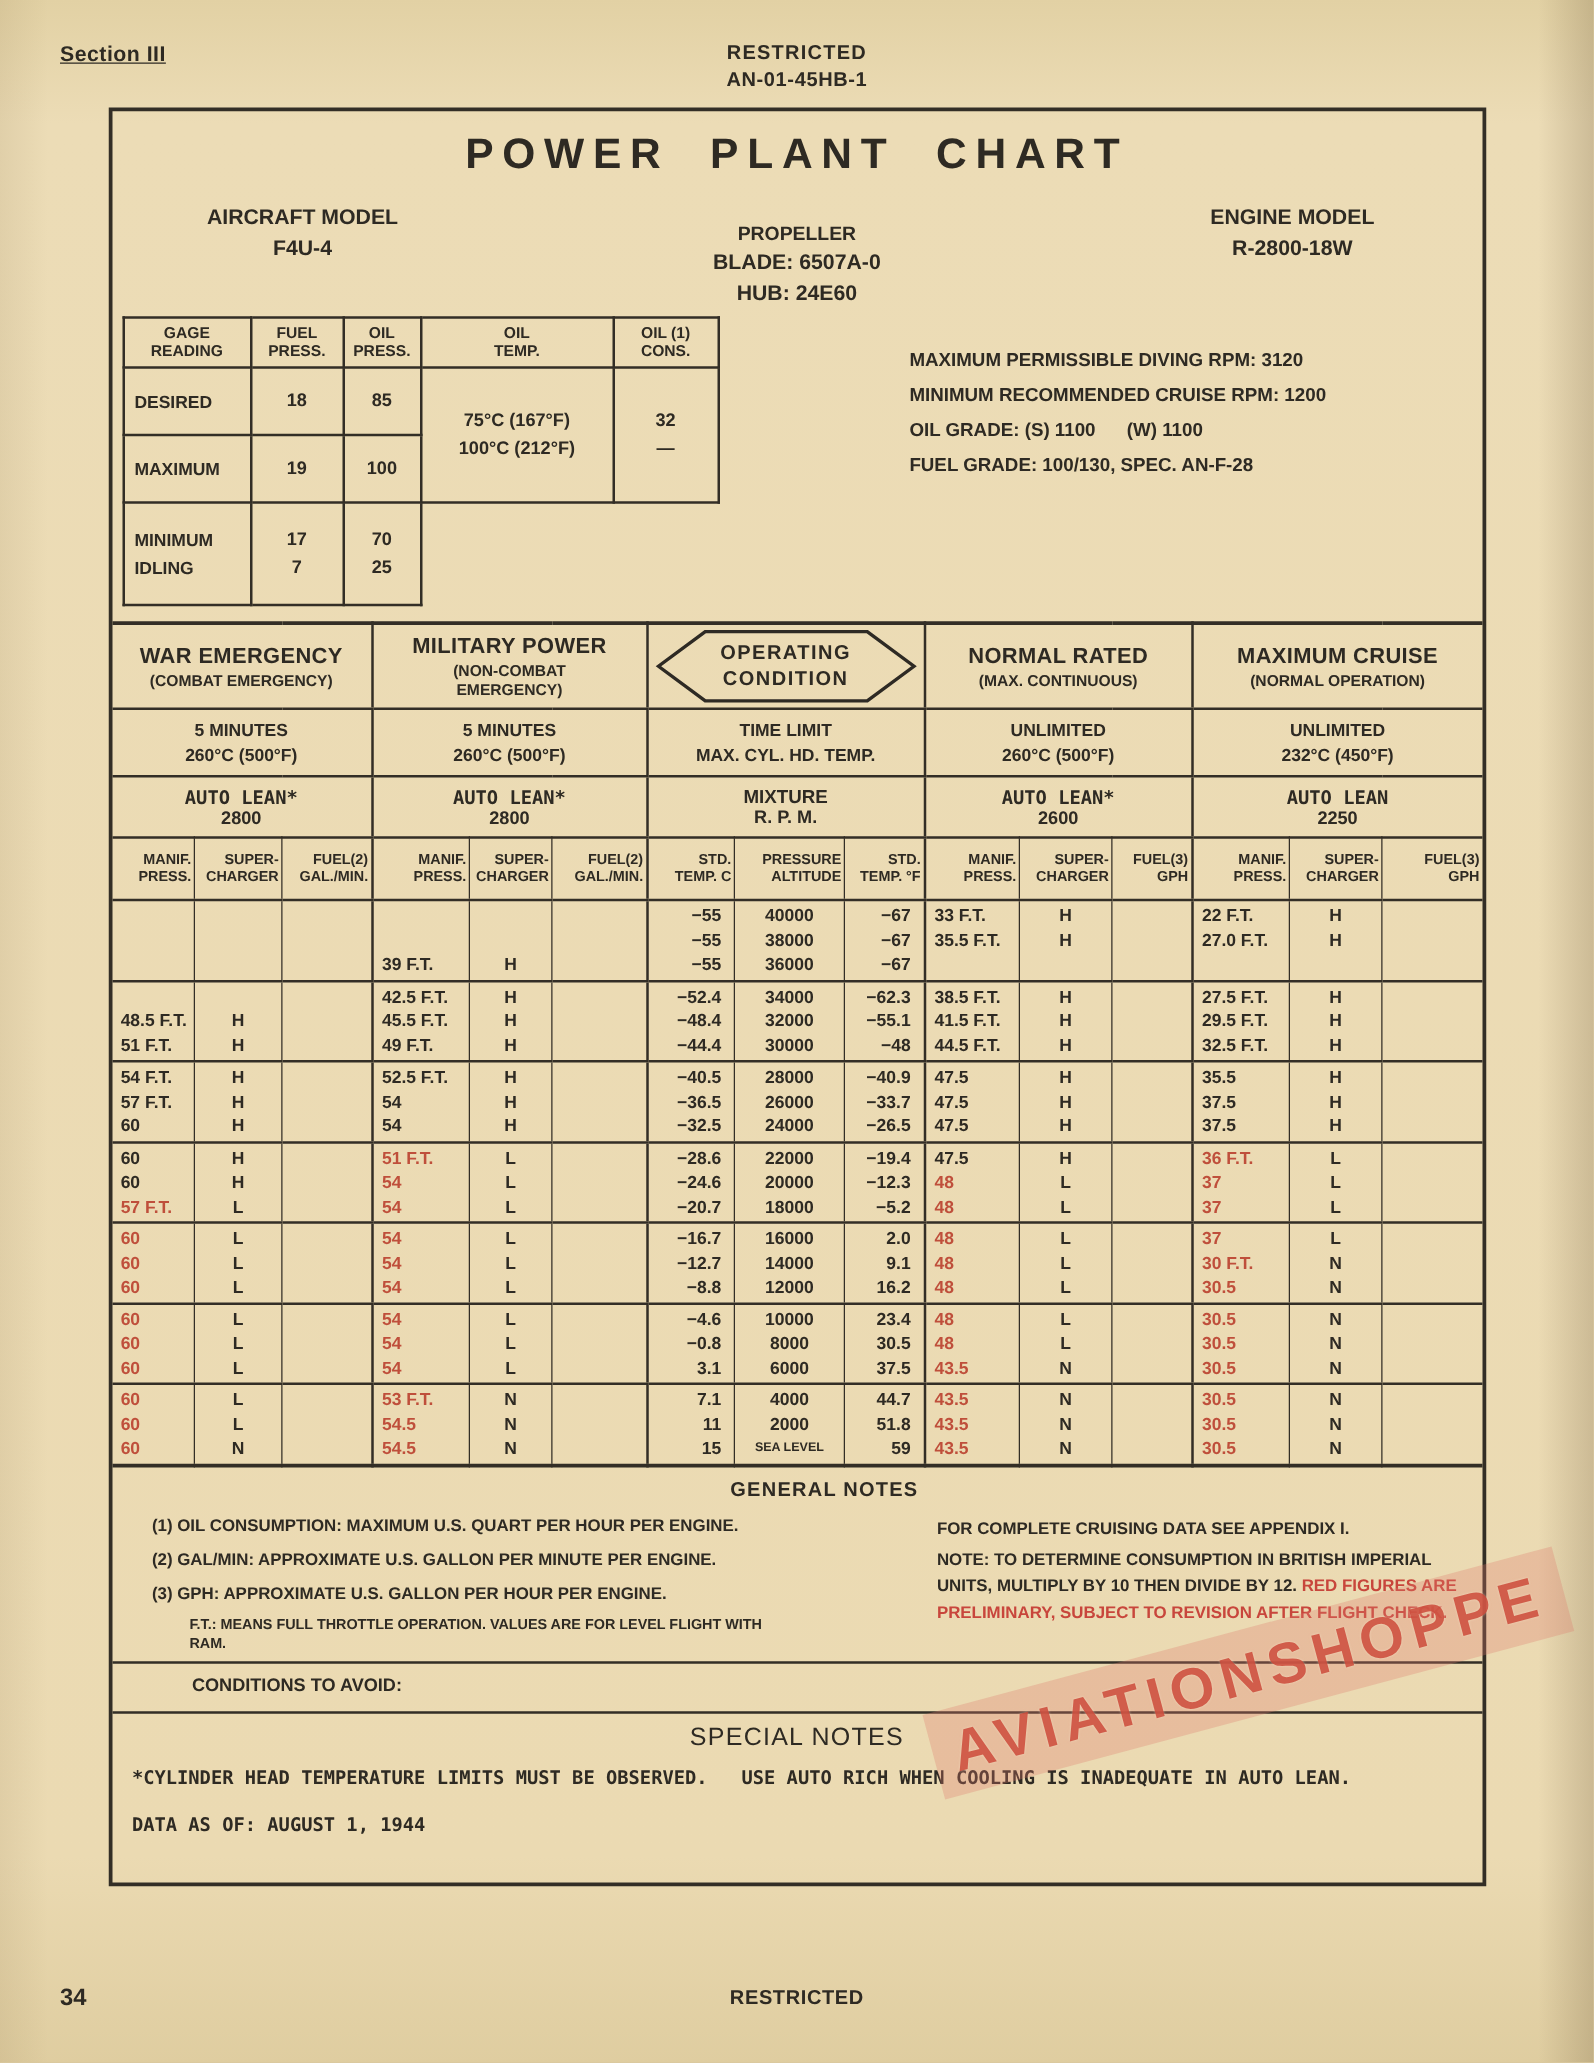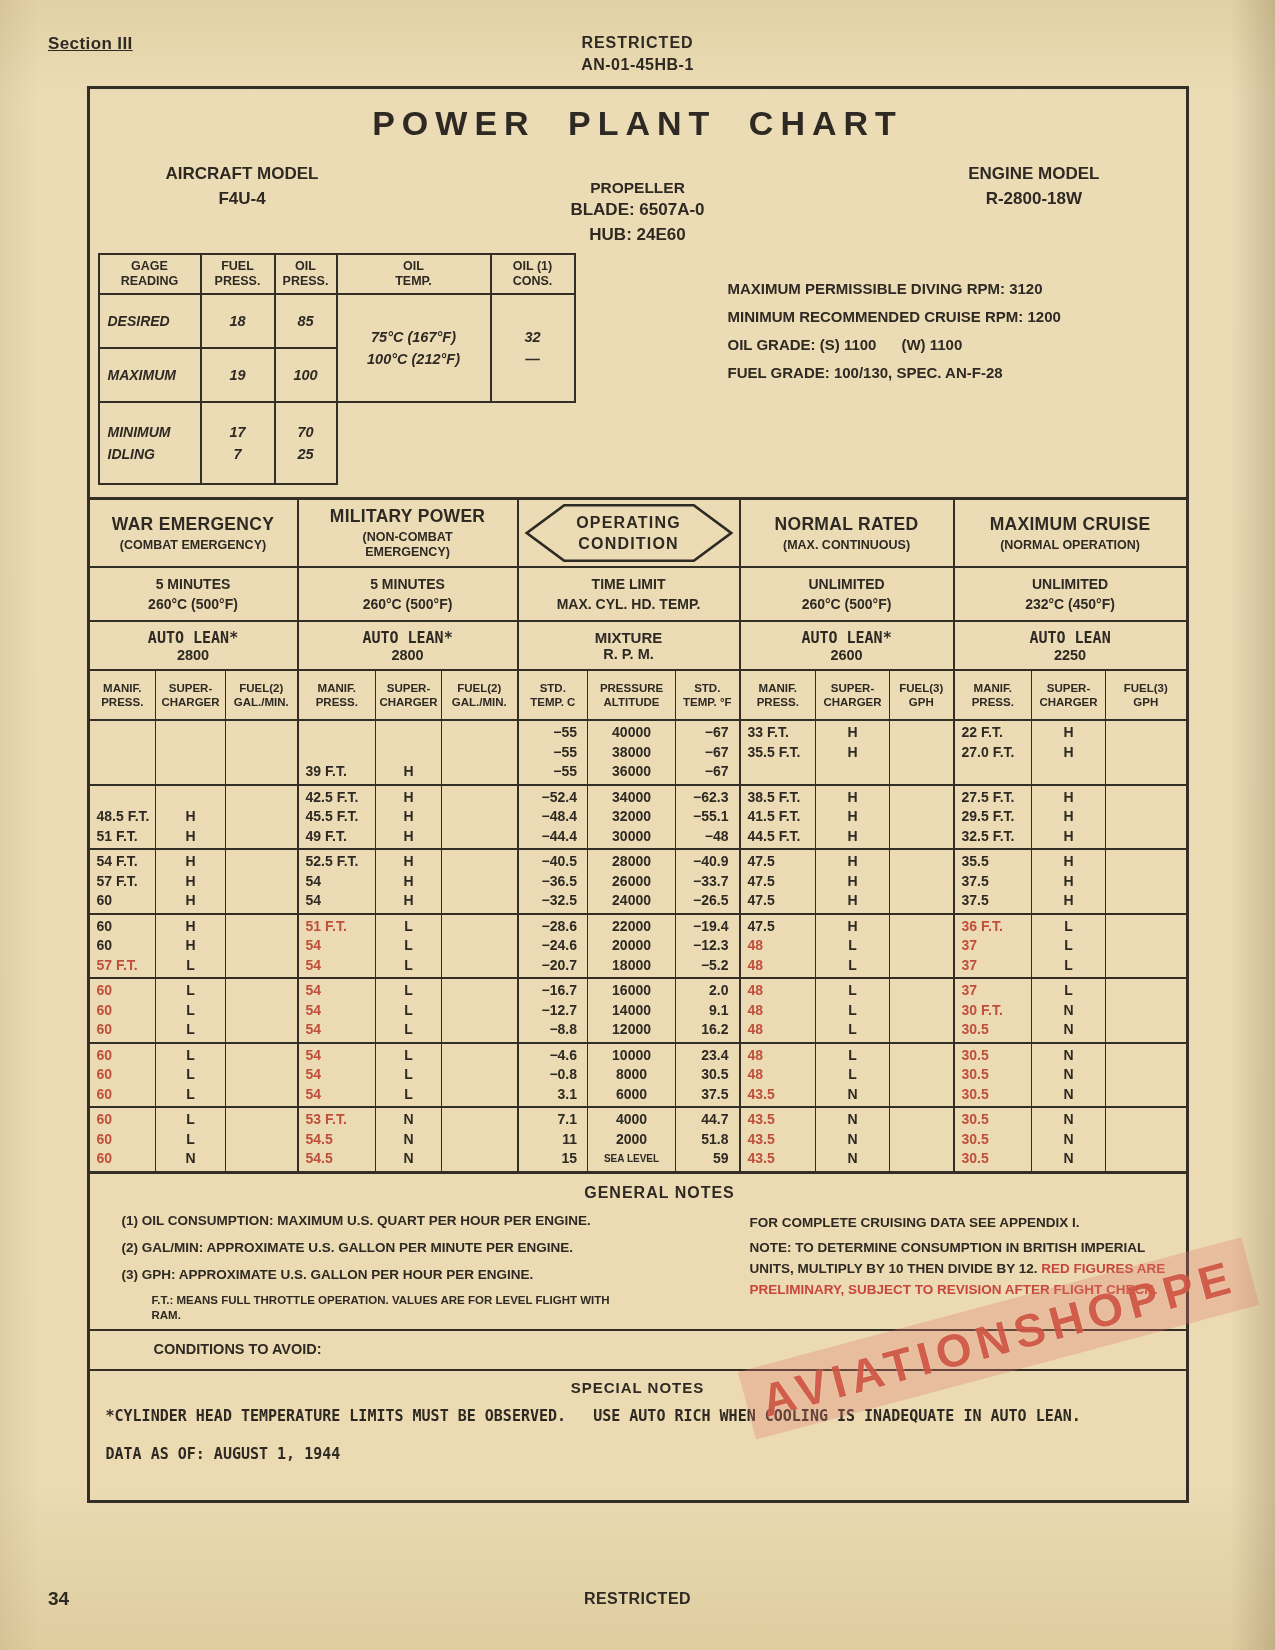--- a/index.html
+++ b/index.html
@@ -31,39 +31,39 @@
   .aircraft{position:absolute;left:76px;top:18px;text-align:center;font-size:17px;line-height:25px;}
   .propeller{position:absolute;left:0;right:0;top:36px;text-align:center;}
   .propeller .p1{font-size:15.5px;}
   .propeller .p2,.propeller .p3{font-size:17px;line-height:25px;}
   .engine{position:absolute;right:86px;top:18px;text-align:center;font-size:17px;line-height:25px;}
   
   .toprow{display:flex;align-items:flex-start;padding:4px 0 12px 8px;}
   .gage{border-collapse:collapse;table-layout:fixed;}
   .gage th,.gage td{border:2px solid var(--line);font-weight:bold;color:var(--ink);}
   .gage th{font-size:12.5px;line-height:15px;height:40px;text-align:center;padding:0 3px;}
-  .gage td{font-size:14.5px;height:25px;text-align:center;padding:18px 4px;font-style:italic;}
+  .gage td{font-size:14.5px;height:25px;text-align:center;padding:18px 4px;}
   .gage td.lbl{text-align:left;padding-left:8px;font-size:14px;}
   .gage td div{line-height:22px;}
   .gage td.ghost{border:none;}
   .limits{margin-left:152px;padding-top:22px;font-size:15px;font-weight:bold;line-height:28px;white-space:pre-wrap;}
   
   .ptable{width:1096px;border-collapse:collapse;table-layout:fixed;border-top:3px solid var(--line);border-bottom:3px solid var(--line);}
   .ptable td{font-weight:bold;vertical-align:middle;}
   .ptable td.gb{border-left:2.4px solid var(--line);}
   .ptable td.sb{border-left:1.5px solid var(--line);}
   .r-title td{border-bottom:2px solid var(--line);height:66px;text-align:center;}
   .gt{font-size:17.5px;letter-spacing:.3px;}
   .gs{font-size:12.5px;margin-top:3px;white-space:pre-line;line-height:15px;}
   .r-time td{border-bottom:2px solid var(--line);height:54px;text-align:center;font-size:14px;line-height:20px;}
   .r-mix td{border-bottom:2px solid var(--line);height:49px;text-align:center;}
   .m1{font-size:15px;}
   .m1.mono{font-family:"DejaVu Sans Mono",monospace;font-size:15px;}
   .m2{font-size:14.5px;margin-top:0;}
-  .r-cols td{border-bottom:2px solid var(--line);height:50px;text-align:center;font-size:11.5px;line-height:14px;padding:0 2px;}
+  .r-cols td{border-bottom:2px solid var(--line);height:50px;text-align:right;font-size:11.5px;line-height:14px;padding:0 2px;}
   .band td{border-bottom:2px solid var(--line);height:63px;padding:2px 0;}
   .dl{font-size:14px;line-height:19.5px;white-space:nowrap;}
   .al-l .dl{text-align:left;padding-left:7px;}
   .al-c .dl{text-align:center;}
   .al-r .dl{text-align:right;padding-right:10px;}
   .dl.red{color:var(--red);}
   .dl.small{font-size:10px;}
   .hexwrap{position:relative;height:62px;margin:2px 5px;}
   .hexsvg{position:absolute;inset:0;width:100%;height:100%;}
   .hextext{position:absolute;inset:0;display:flex;flex-direction:column;align-items:center;justify-content:center;font-size:16px;letter-spacing:1.2px;line-height:21px;font-weight:bold;}
@@ -77,21 +77,21 @@
   .gn-right{flex:1;font-size:13.5px;font-weight:bold;line-height:21px;padding-left:56px;padding-right:4px;}
   .gn-r1{margin-bottom:4px;}
   .redtext{color:var(--red2);}
   
   .takeoff{border-top:2.5px solid var(--line);display:flex;padding:10px 20px 12px 22px;font-size:14.5px;font-weight:bold;}
   .to-left{width:560px;line-height:22px;}
   .to-l2{padding-left:212px;}
   .to-right{padding-left:42px;}
   
   .special{border-top:2.5px solid var(--line);padding:8px 16px 34px;}
-  .sp-head{text-align:center;font-size:15px;font-weight:bold;letter-spacing:1px;margin-bottom:8px;}
+  .sp-head{text-align:center;font-size:20px;font-weight:normal;letter-spacing:1px;margin-bottom:8px;}
   .mono{font-family:"DejaVu Sans Mono",monospace;}
   .sp-line{font-size:15px;font-weight:bold;line-height:24px;white-space:pre-wrap;}
   .sp-date{margin-top:14px;}
   
   .doc-footer{position:absolute;left:0;right:0;bottom:42px;font-weight:bold;}
   .pageno{position:absolute;left:48px;bottom:-2px;font-size:19px;}
   .foot-restricted{text-align:center;font-size:16px;letter-spacing:.5px;}
   .watermark{position:absolute;left:738px;top:1372px;transform:rotate(-15deg);transform-origin:left top;
     font-size:46px;font-weight:bold;letter-spacing:6px;white-space:nowrap;
     color:rgba(201,66,50,.82);background:rgba(222,124,108,.30);padding:8px 16px;

